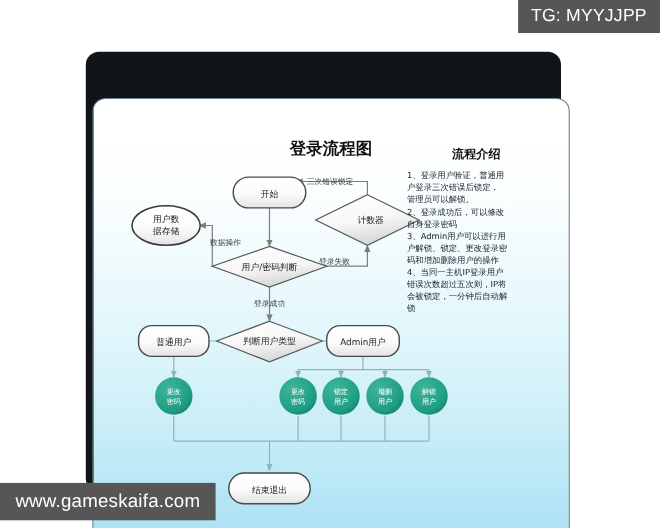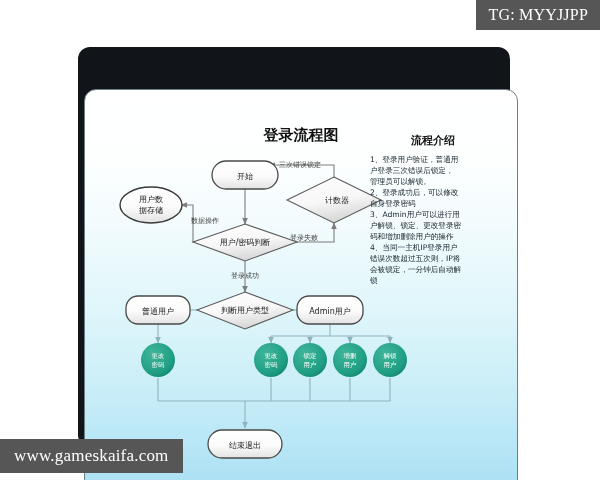--- a/index.html
+++ b/index.html
@@ -13,21 +13,21 @@
     position: relative;
     overflow: hidden;
     font-family: "Liberation Sans", "DejaVu Sans", sans-serif;
   }
 
   
   .wm {
     position: absolute;
     background: #565656;
     color: #ffffff;
-    font-family: Liberation Serif, serif;
+    font-family: Liberation Sans, sans-serif;
     display: flex;
     align-items: center;
     letter-spacing: 0.2px;
     z-index: 40;
   }
   #wm-top {
     right: 0;
     top: 0;
     height: 30px;
     padding: 0 12px;

